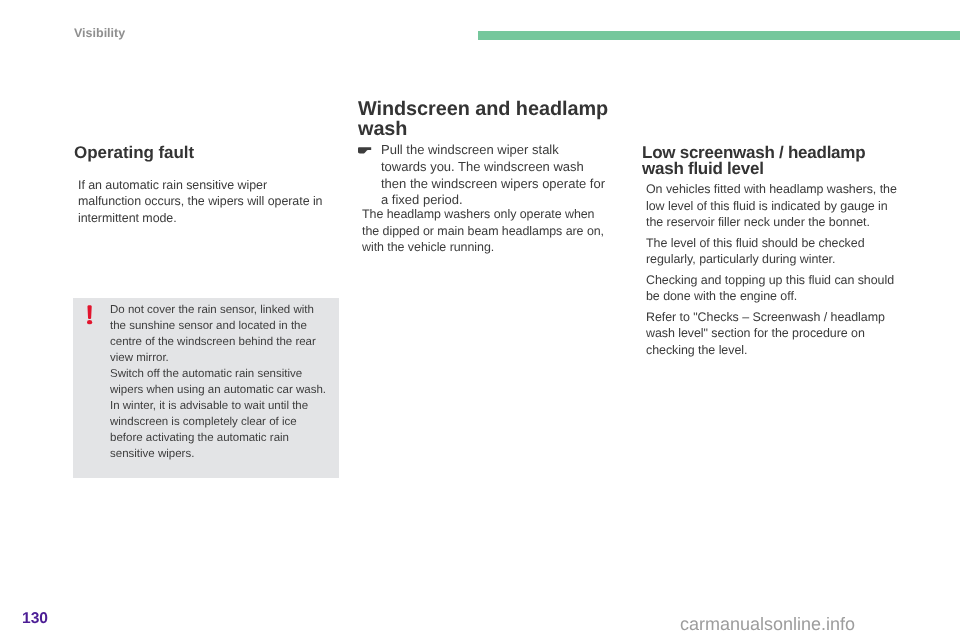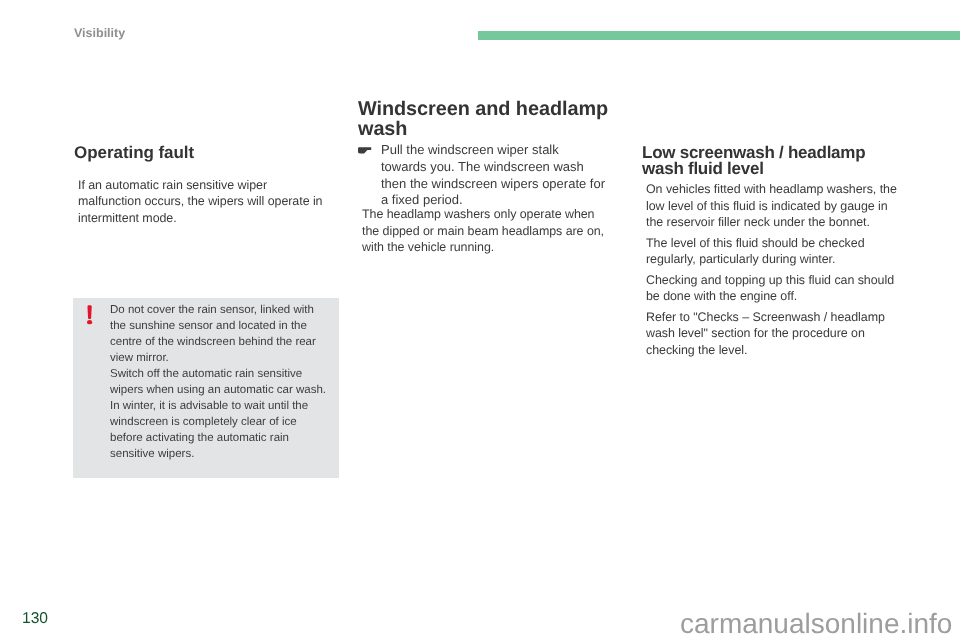--- a/index.html
+++ b/index.html
@@ -27,22 +27,22 @@
 
   
   .box{position:absolute;background:#e3e4e6;box-sizing:border-box;}
   .box .bxtext{position:absolute;left:37px;top:4px;right:9px;font-size:11.51px;line-height:16px;
                color:#3d3d3d;}
   .box .bxtext p{margin:0;}
   .warn-icon{position:absolute;left:13.8px;top:6.8px;width:5.2px;height:19.2px;overflow:visible;}
   .info-icon{position:absolute;left:13.2px;top:7px;width:9.4px;height:18.5px;overflow:visible;}
 
   
-  .pagenum{position:absolute;left:22px;top:611px;font-size:15.6px;font-weight:normal;color:#14532d;line-height:16px;}
-  .watermark{position:absolute;left:680px;top:609px;font-size:28px;color:#9d9d9d;
+  .pagenum{position:absolute;left:22px;top:611px;font-size:15.6px;font-weight:bold;color:#4c1d95;line-height:16px;}
+  .watermark{position:absolute;left:680px;top:609px;font-size:18px;color:#9d9d9d;
              font-family:"Liberation Sans",sans-serif;letter-spacing:0px;line-height:30px;}
 </style>
 </head>
 <body>
 
 <div class="page">
 
   <div class="chapter-tab">Visibility</div>
   <div class="green-bar"></div>
 

